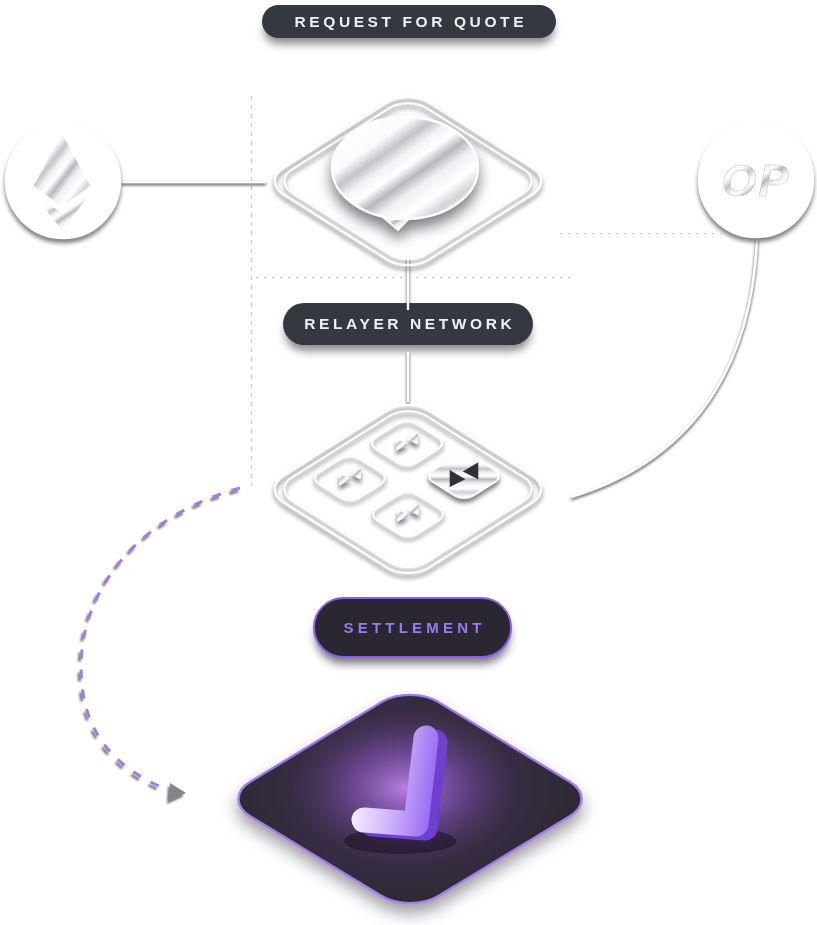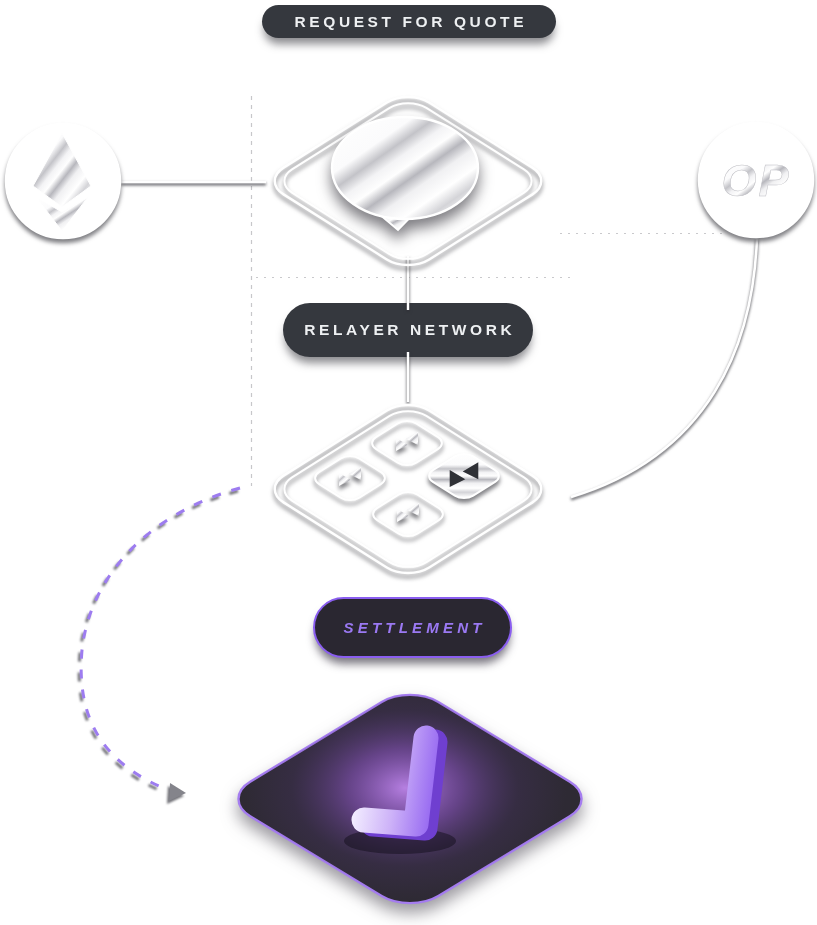--- a/index.html
+++ b/index.html
@@ -5,24 +5,24 @@
   html,body{margin:0;padding:0;background:#ffffff;}
   .stage{position:relative;width:817px;height:925px;background:#ffffff;overflow:hidden;
          font-family:"Liberation Sans", sans-serif;}
   
   .pill{position:absolute;display:flex;align-items:center;justify-content:center;
         border-radius:28px;z-index:1;}
   .pill-dark{background:#35383e;box-shadow:0 8px 9px -2px rgba(62,62,68,.6);}
   .pill-label{color:#eef0f2;font-size:15.5px;font-weight:bold;letter-spacing:3.6px;
               text-indent:3.6px;white-space:nowrap;}
   #pill-rfq{left:262px;top:5px;width:294px;height:33px;}
-  #pill-relayer{left:283px;top:303px;width:250px;height:54px;}
+  #pill-relayer{left:283px;top:303px;width:250px;height:42px;}
   #pill-settlement{left:313px;top:597px;width:199px;height:61px;background:#2a2731;
         border:2px solid #8a5ef0;box-sizing:border-box;border-radius:32px;
-        box-shadow:0 8px 9px -2px rgba(56,50,66,.65);font-style:italic;}
+        box-shadow:0 8px 9px -2px rgba(56,50,66,.65);}
   #pill-settlement .pill-label{color:#9b79f3;font-size:15px;letter-spacing:4.2px;text-indent:4.2px;}
   
   svg.art{position:absolute;left:0;top:0;z-index:2;pointer-events:none;}
   .sh-line{filter:drop-shadow(0 2.5px 1.5px rgba(45,45,52,.85));}
   .sh-frame{filter:drop-shadow(0 4px 2px rgba(45,45,52,.6));}
   .sh-soft{filter:drop-shadow(0 9px 7px rgba(42,40,48,.6));}
   .sh-arc{filter:drop-shadow(-2px 3px 1px rgba(78,78,85,.8));}
   .sh-big{filter:drop-shadow(0 9px 8px rgba(58,54,66,.5));}
 </style>
 </head>

